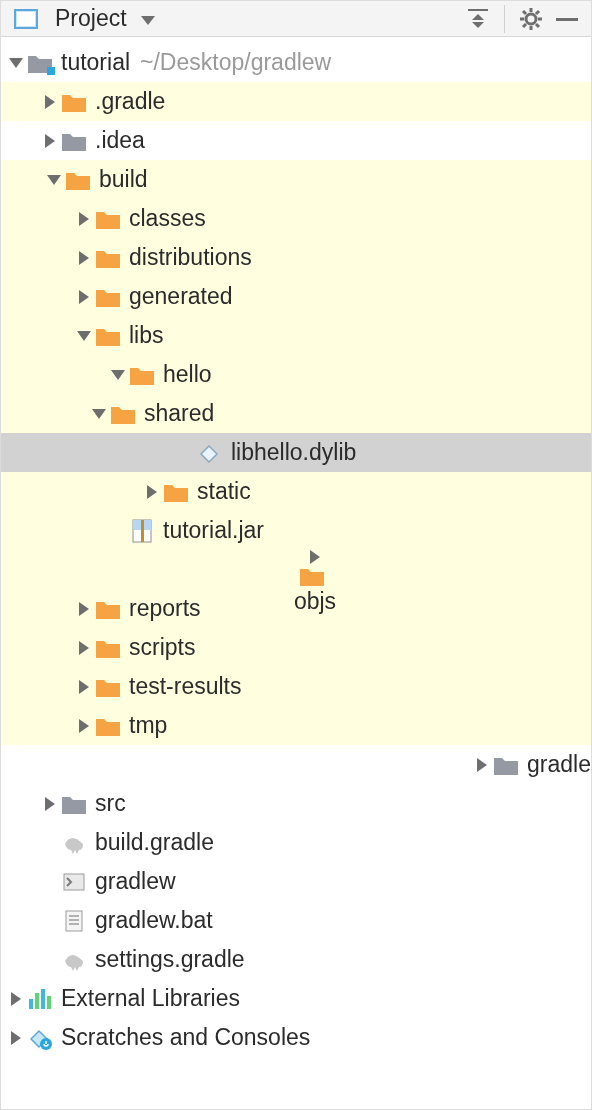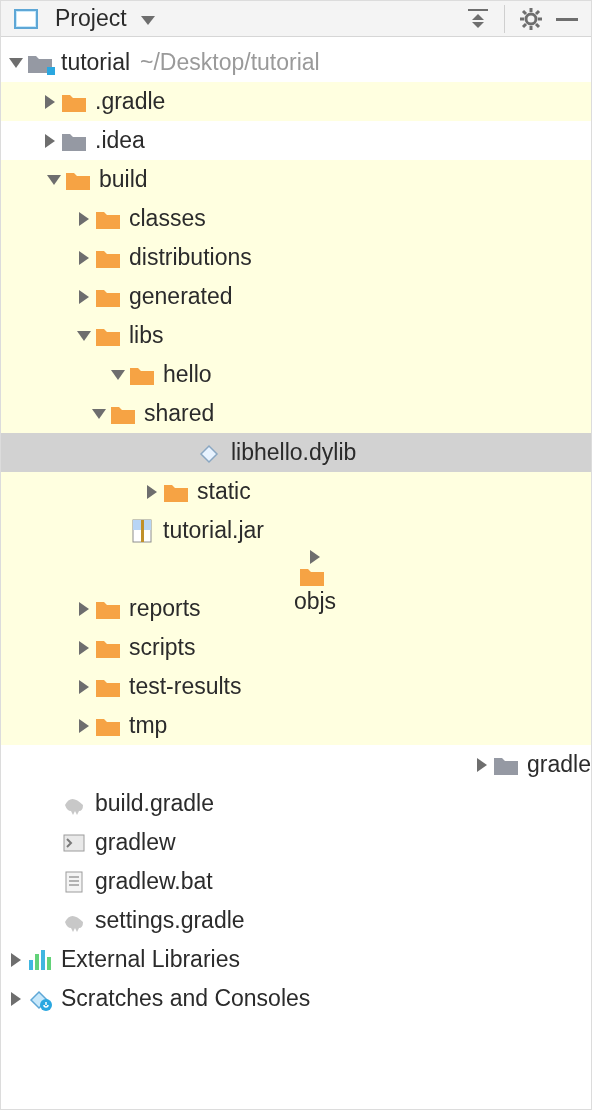--- a/index.html
+++ b/index.html
@@ -145,21 +145,21 @@
         </span>
       <span class="iconbox" style="position:relative;">
         <svg width="26" height="24">
             <use href="#folder" fill="#9599a3"></use>
           </svg>
         <svg width="8" height="8" style="position:absolute;right:0;bottom:0;">
             <use href="#mod-badge"></use>
           </svg>
       </span>
       <span class="label" style="font-weight:500">tutorial</span>
-      <span class="loc">~/Desktop/tutorial</span>
+      <span class="loc">~/Desktop/gradlew</span>
     </div>
 
     <div class="row hl" style="padding-left:40px;">
       <span class="arrow">
           <svg width="10" height="14">
             <use href="#arrow-right"></use>
           </svg>
         </span>
       <span class="iconbox">
           <svg width="26" height="24">
@@ -381,20 +381,33 @@
           </svg>
         </span>
       <span class="iconbox">
           <svg width="26" height="24">
             <use href="#folder" fill="#9599a3"></use>
           </svg>
         </span>
       <span class="label">gradle</span>
     </div>
 
+    <div class="row" style="padding-left:40px;">
+      <span class="arrow">
+          <svg width="10" height="14">
+            <use href="#arrow-right"></use>
+          </svg>
+        </span>
+      <span class="iconbox">
+          <svg width="26" height="24">
+            <use href="#folder" fill="#9599a3"></use>
+          </svg>
+        </span>
+      <span class="label">src</span>
+    </div>
 
     <div class="row" style="padding-left:40px;">
       <span class="arrow"></span>
       <span class="iconbox">
           <svg width="26" height="26">
             <use href="#elephant"></use>
           </svg>
         </span>
       <span class="label">build.gradle</span>
     </div>

